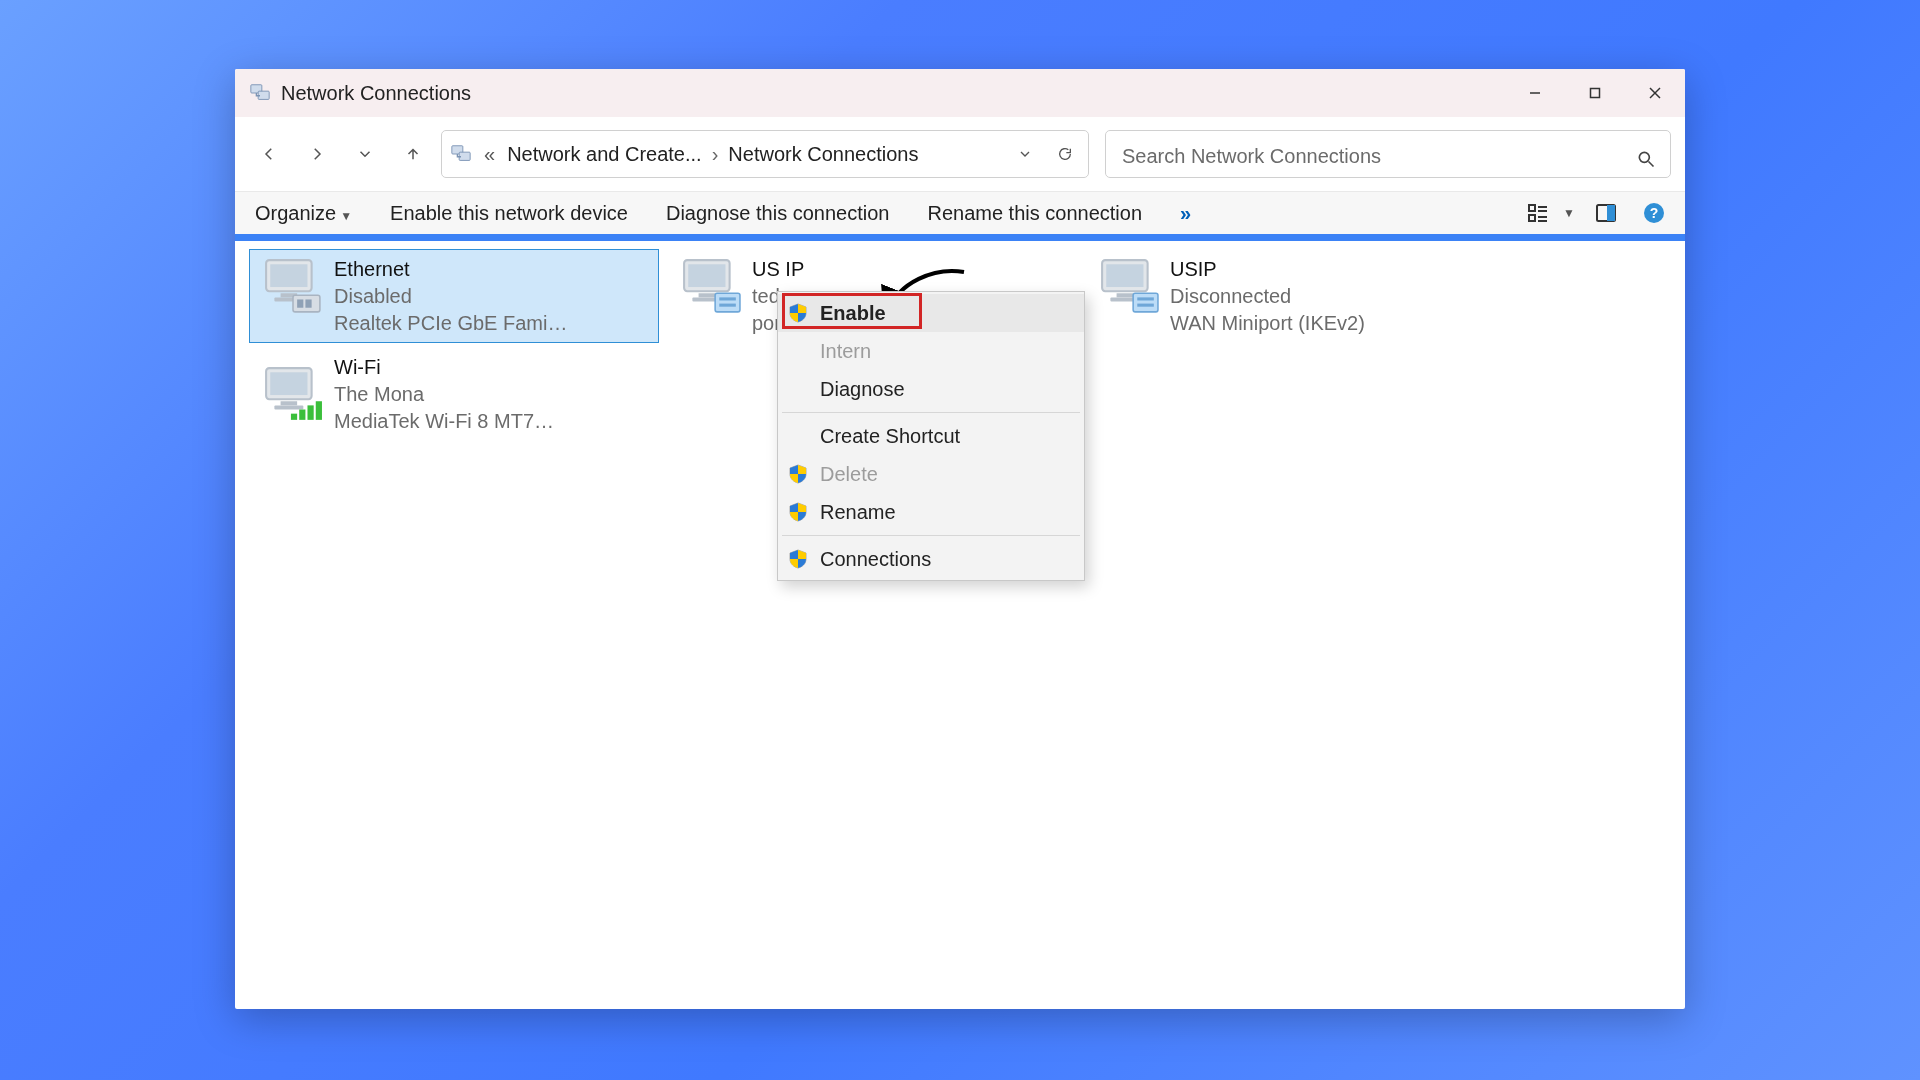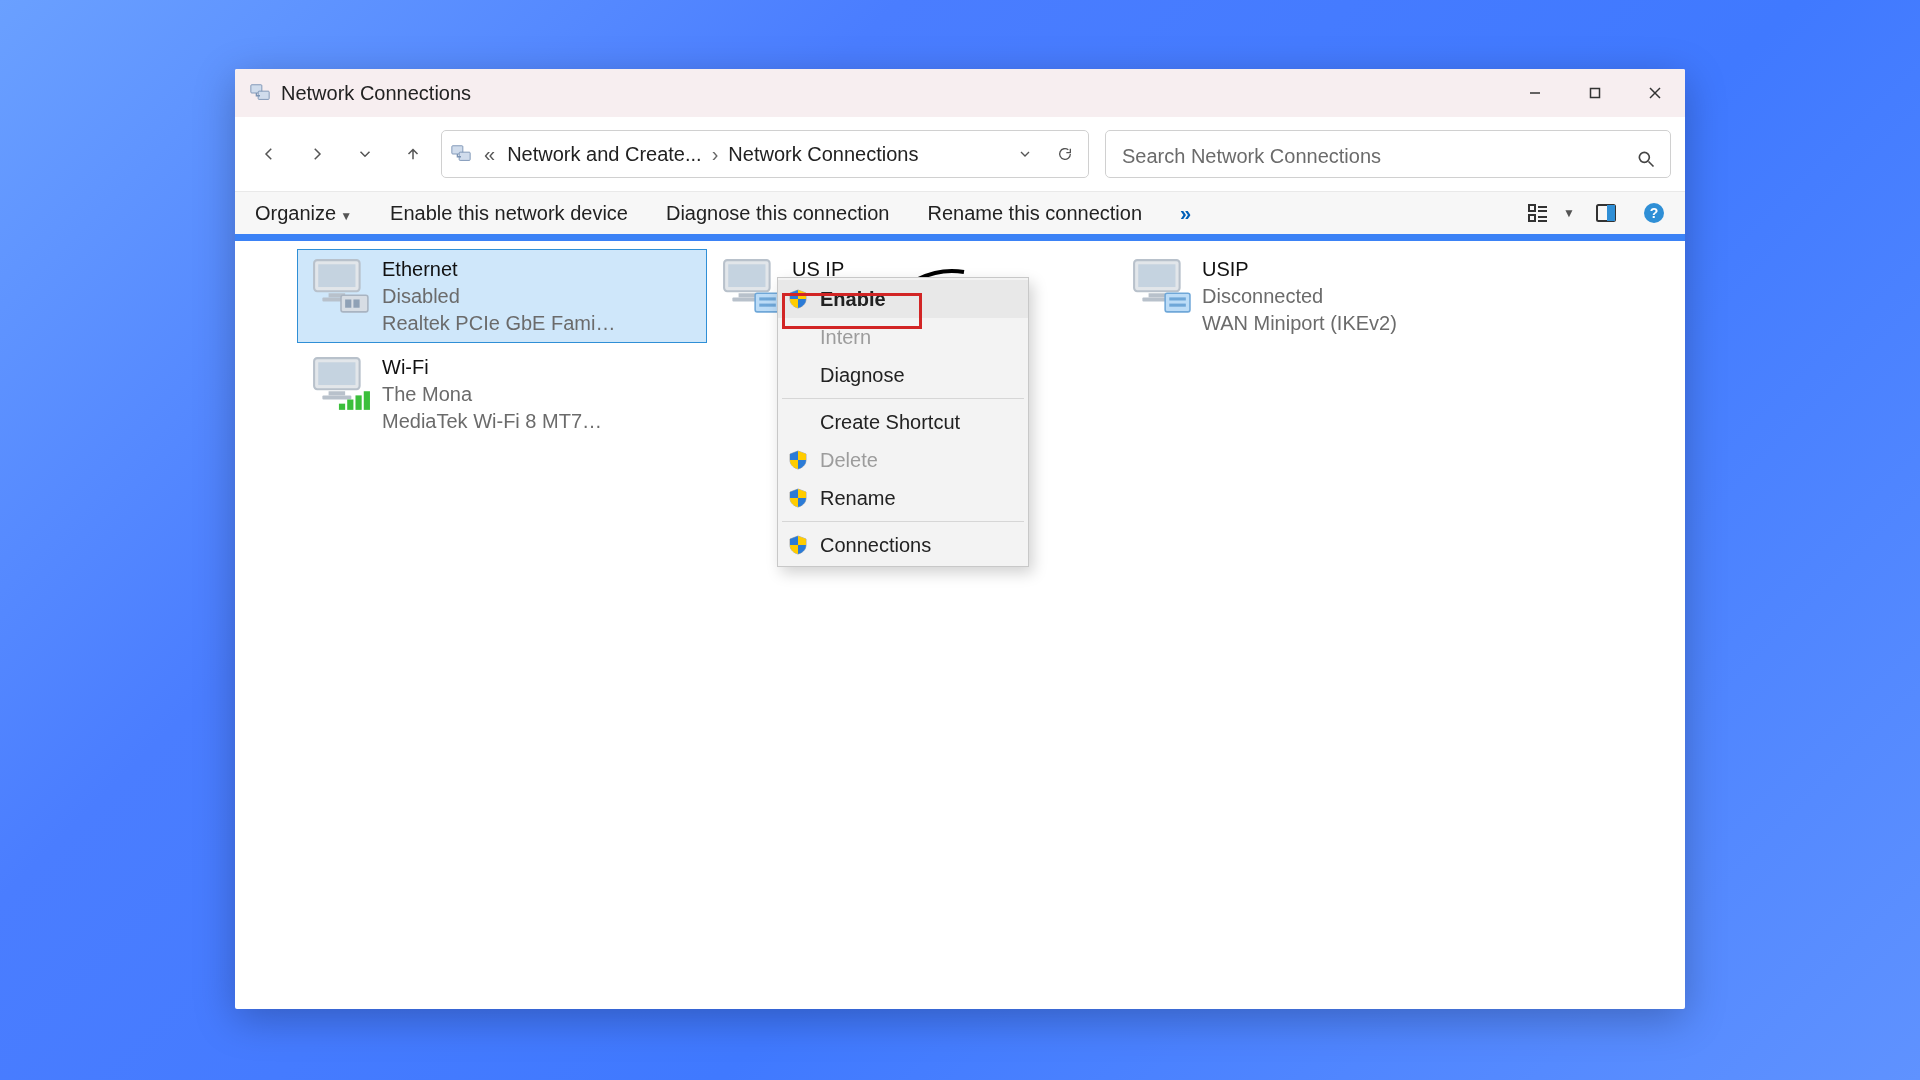--- a/index.html
+++ b/index.html
@@ -131,23 +131,22 @@
   .view-combo { display:flex; align-items:center; gap:8px; }
   .view-combo .tri { font-size:12px; color:#555; }
 
   
   .content {
     position: relative;
     padding: 8px 14px 14px 14px;
     display: grid;
     grid-template-columns: 410px 410px 410px;
     grid-auto-rows: 94px;
-    gap: 4px 0;
+    gap: 4px 8px;
     align-content: start;
-    margin-left: 48px;
   }
   .adapter {
     display: flex; align-items: flex-start;
     padding: 6px 8px;
     border: 1px solid transparent;
     cursor: pointer;
   }
   .adapter.selected {
     background: var(--sel-bg);
     border: 1px solid var(--sel-border);
@@ -162,22 +161,22 @@
   
   .annot-arrow {
     position: absolute;
     left: 644px; top: 198px;
     width: 90px; height: 60px;
     pointer-events: none;
   }
 
   .ctxmenu {
     position: absolute;
-    left: 542px; top: 208px;
-    width: 252px;
+    left: 542px; top: 222px;
+    width: 308px;
     background: var(--menu-bg);
     border: 1px solid var(--menu-border);
     box-shadow: 4px 6px 14px rgba(0,0,0,.18);
     padding: 2px 0;
     font-size: 20px;
   }
   .ctxmenu .mi {
     display: flex; align-items: center;
     height: 38px;
     padding: 0 14px 0 10px;
@@ -422,21 +421,21 @@
               <use href="#vpn-drive"></use>
             </svg>
           </span>
         <div class="txt">
           <div class="name">USIP</div>
           <div class="status">Disconnected</div>
           <div class="det">WAN Miniport (IKEv2)</div>
         </div>
       </div>
 
-      <div class="adapter" style="grid-column:1;">
+      <div class="adapter" style="grid-column:1;align-items:center;">
         <span class="ico">
             <svg viewBox="0 0 64 58">
               <use href="#wifi-bars"></use>
             </svg>
           </span>
         <div class="txt">
           <div class="name">Wi-Fi</div>
           <div class="status">The Mona</div>
           <div class="det">MediaTek Wi-Fi 8 MT7…</div>
         </div>

